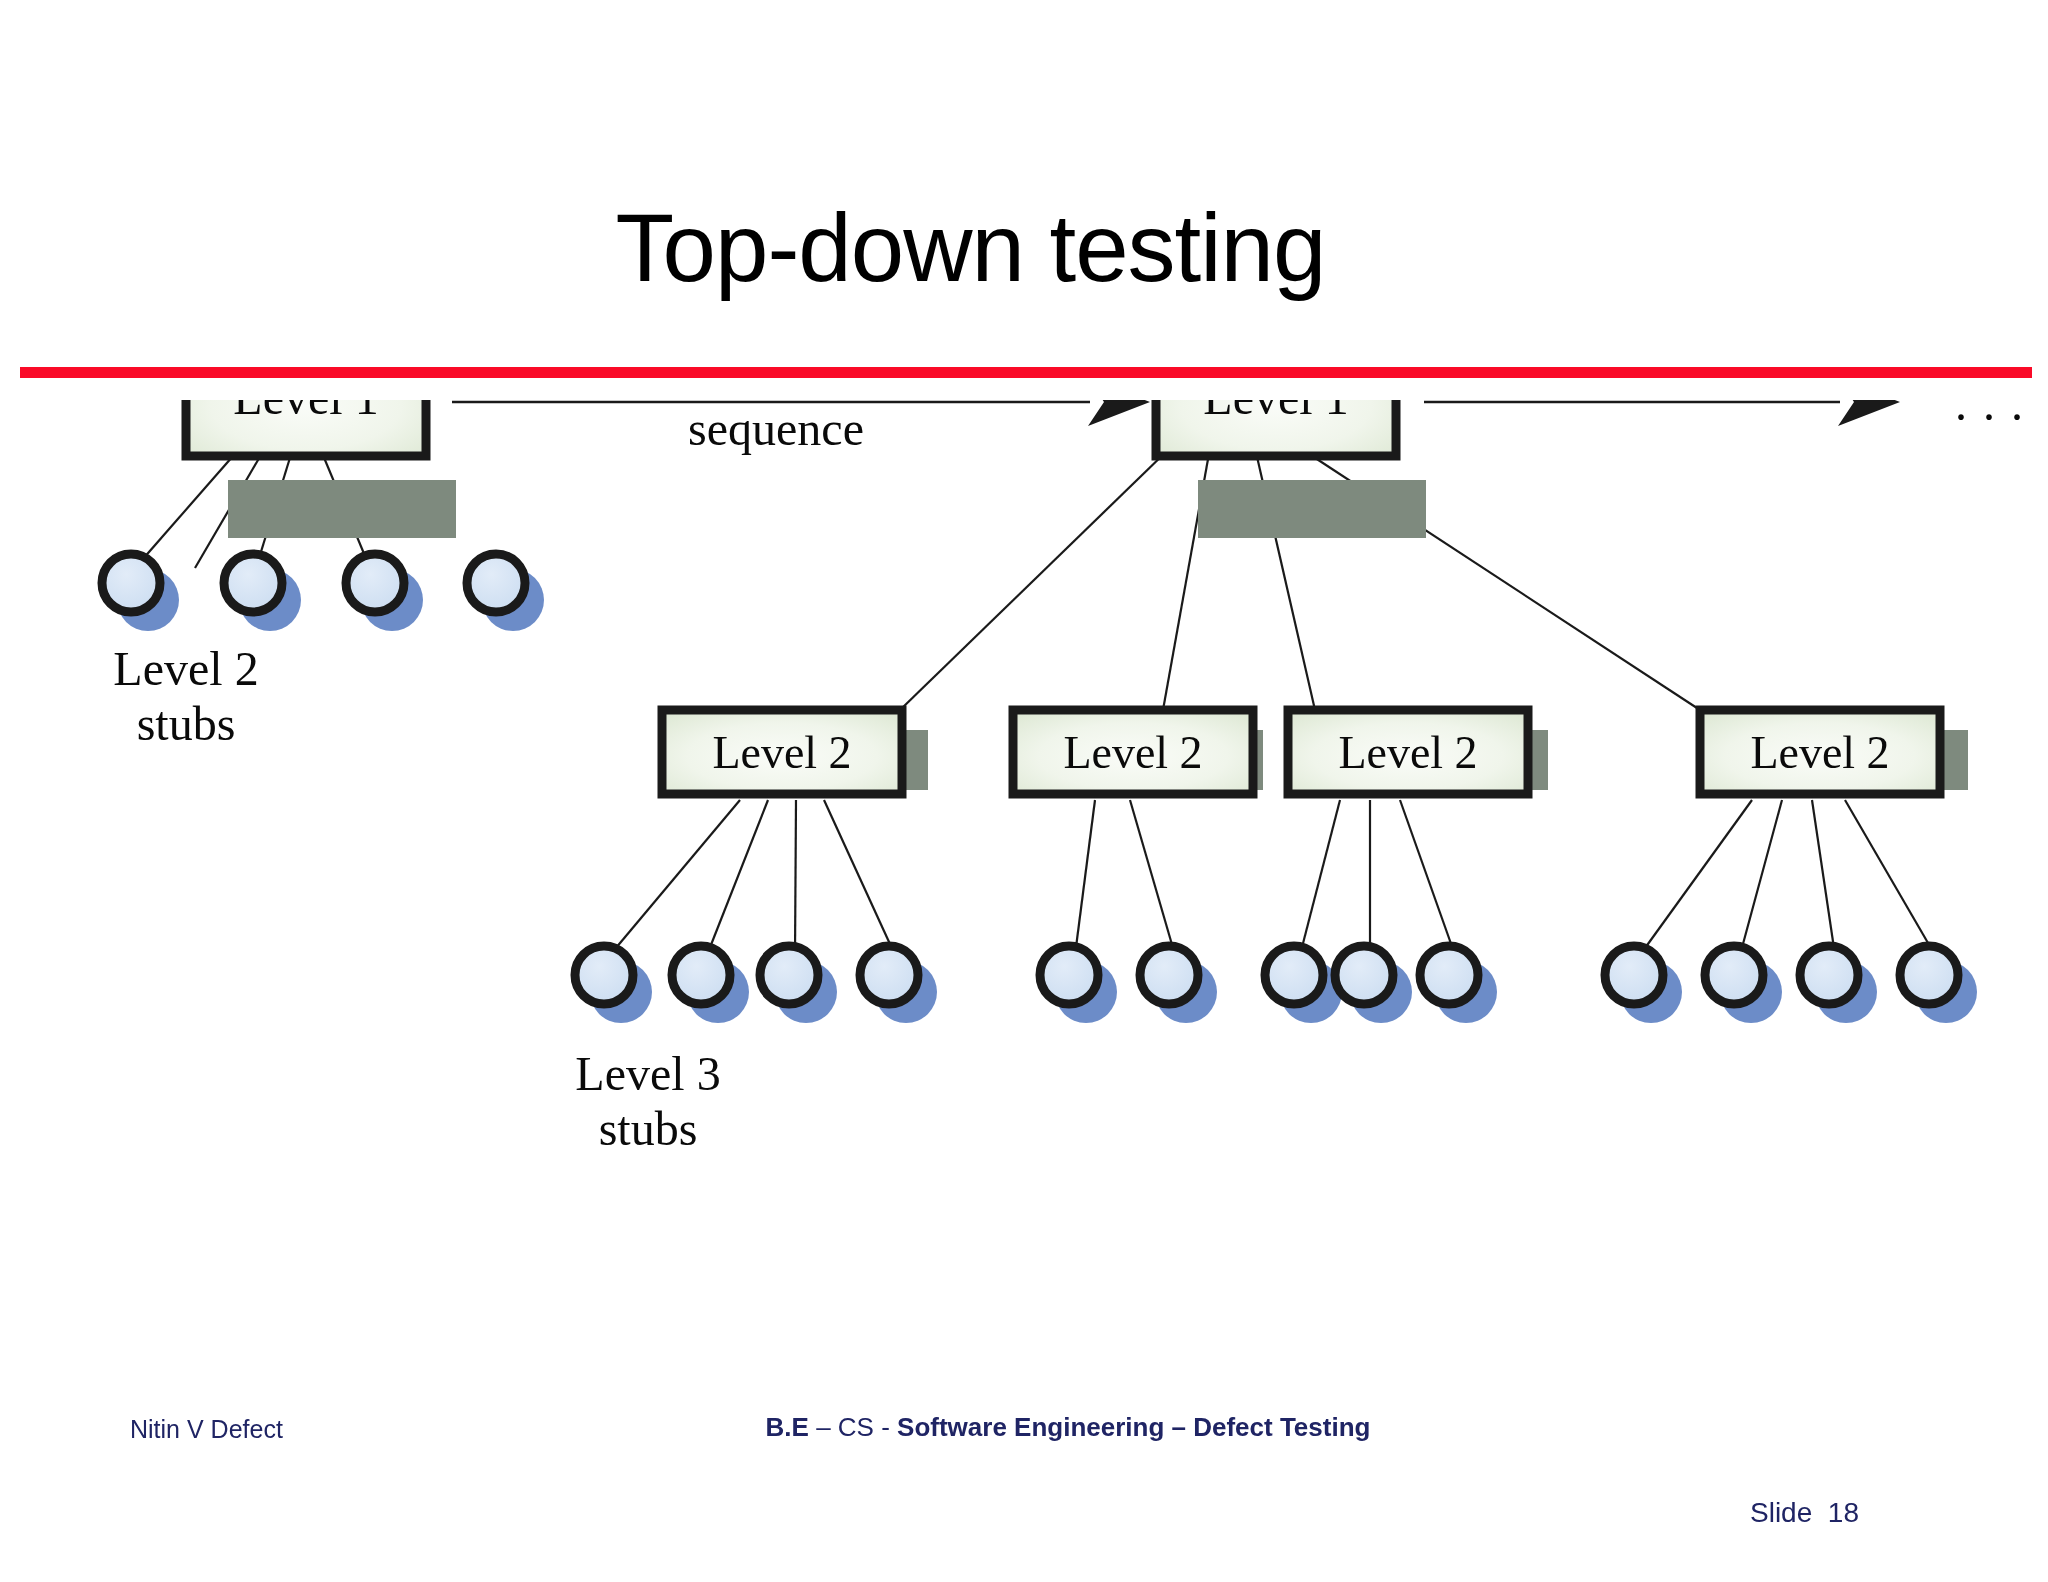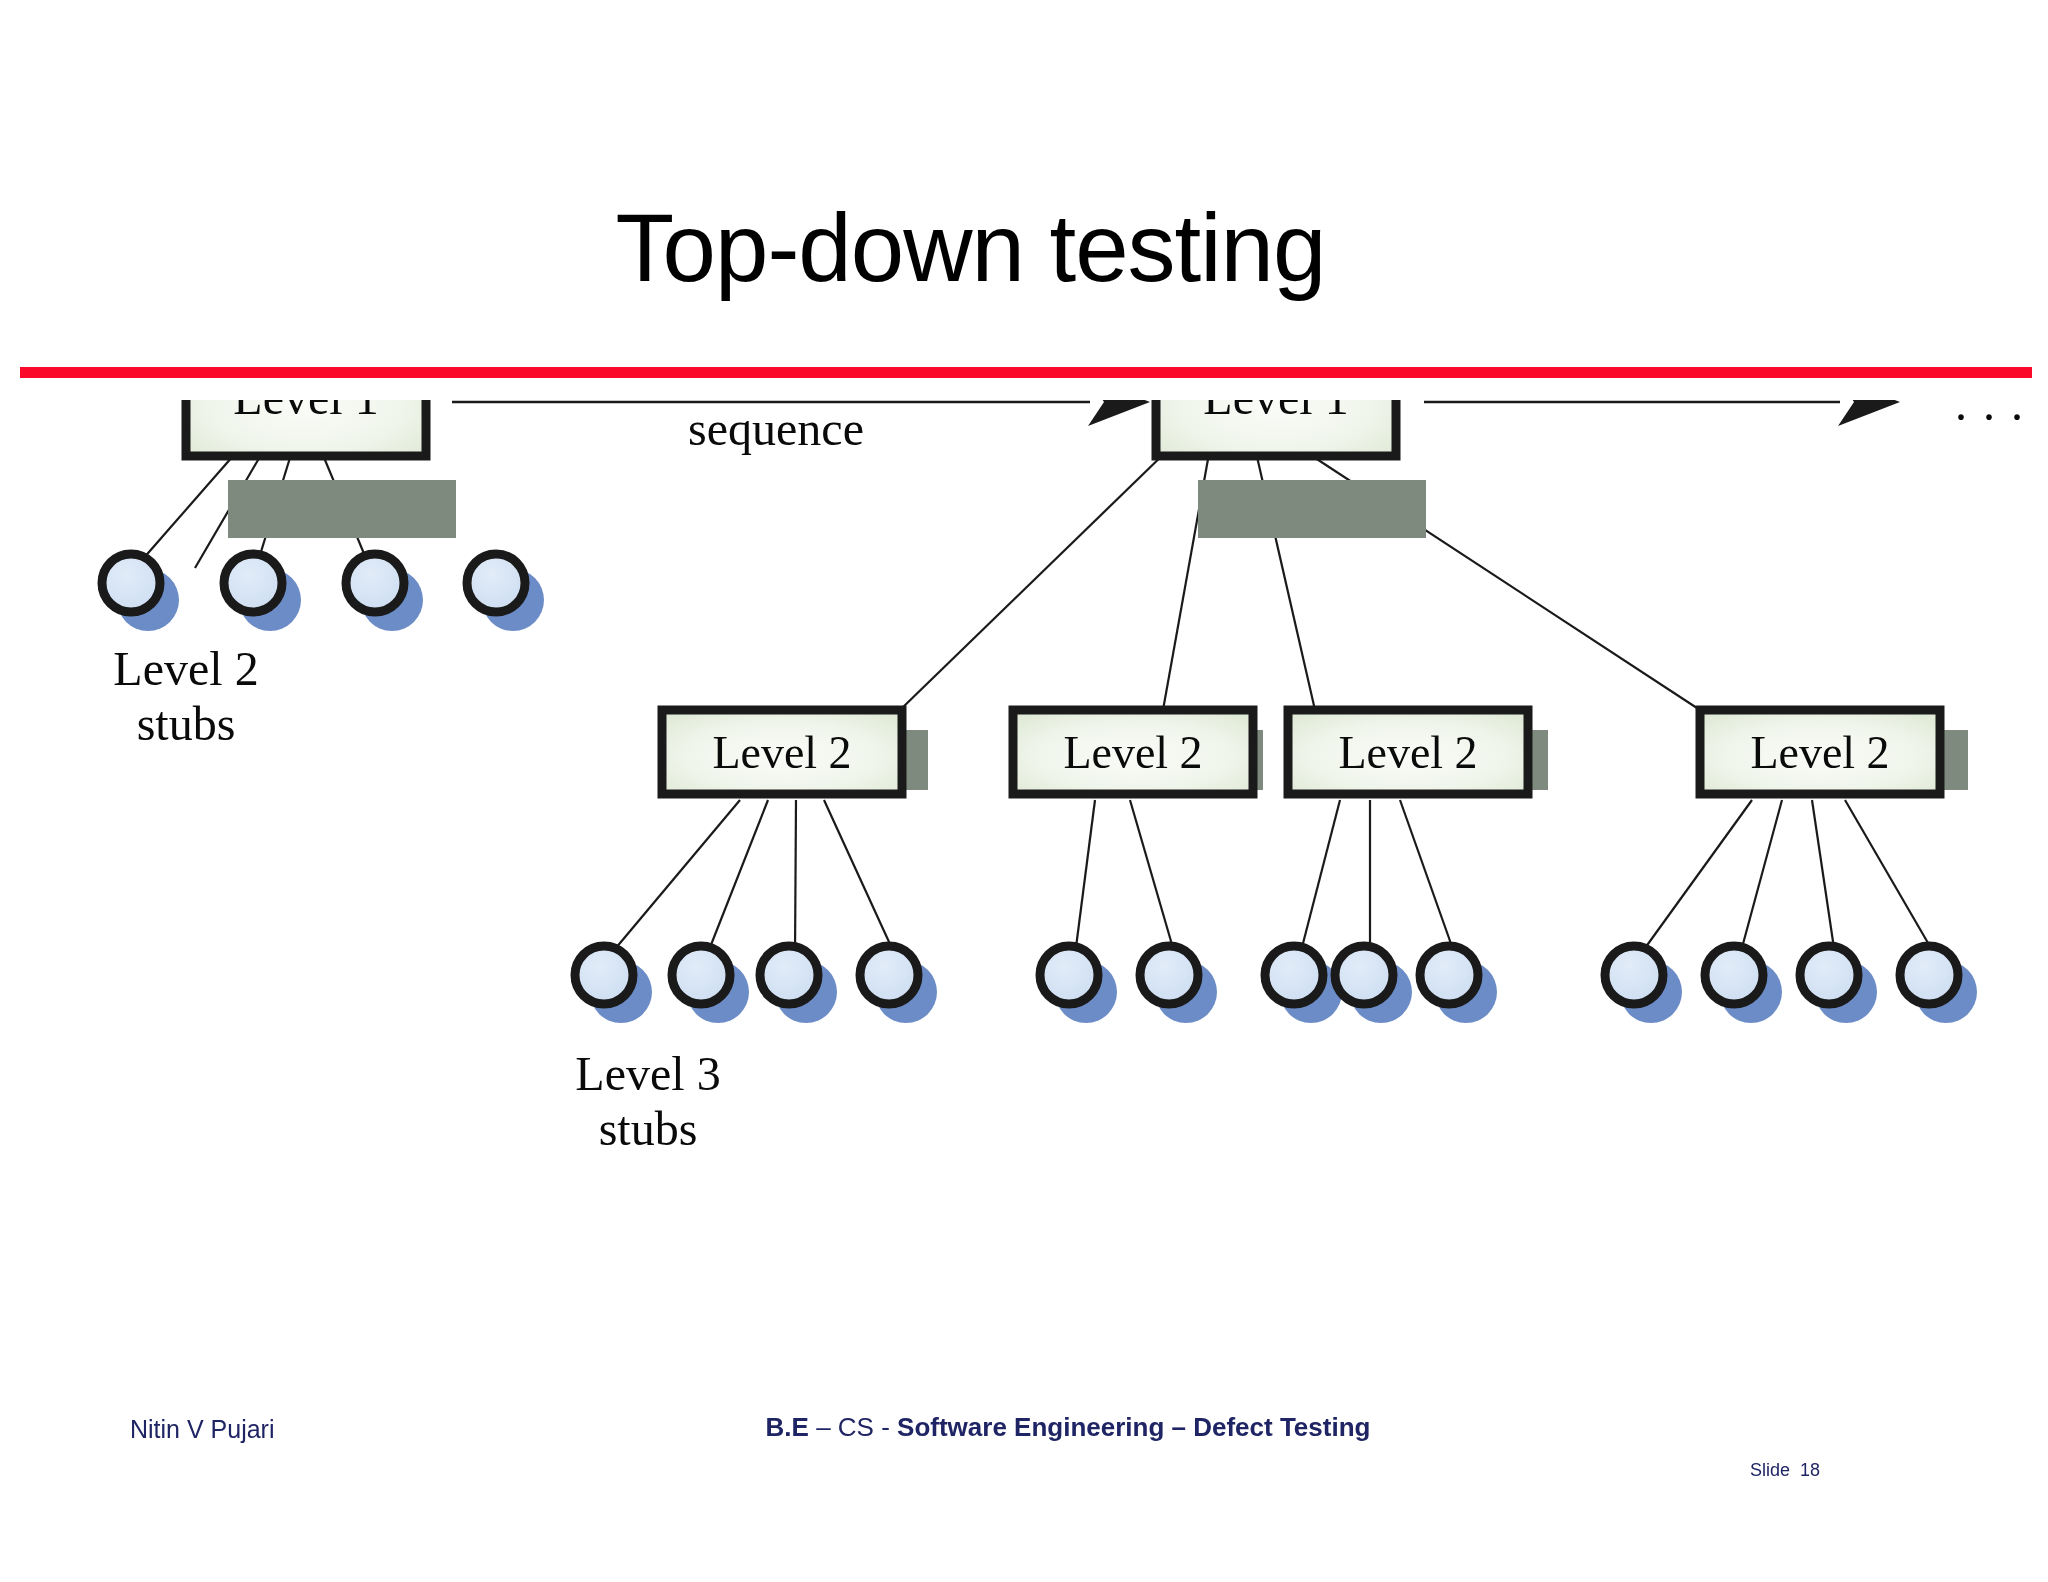--- a/index.html
+++ b/index.html
@@ -68,22 +68,22 @@
     top: 1412px;
     width: 2048px;
     text-align: center;
     font-size: 26px;
     padding-left: 44px;
   }
   #footer-center .bold { font-weight: 700; }
   #footer-center .reg  { font-weight: 400; }
   #footer-slide {
     left: 1750px;
-    top: 1460px;
-    font-size: 18px;
+    top: 1497px;
+    font-size: 28px;
     font-weight: 400;
     white-space: pre;
   }
 </style>
 </head>
 <body>
 
 <div id="slide-title">Top-down testing</div>
 
 <div id="title-rule"></div>
@@ -219,17 +219,17 @@
     <circle cx="1734" cy="575" r="29" fill="url(#stubSheen)" stroke="#1A1A1A" stroke-width="9"></circle>
     <circle cx="1829" cy="575" r="29" fill="url(#stubSheen)" stroke="#1A1A1A" stroke-width="9"></circle>
     <circle cx="1929" cy="575" r="29" fill="url(#stubSheen)" stroke="#1A1A1A" stroke-width="9"></circle>
   </g>
 
   <text x="648" y="520" text-anchor="middle" font-family="Liberation Serif, serif" font-size="48" fill="#0A0A0A" transform="translate(0,170)">Level 3</text>
   <text x="648" y="575" text-anchor="middle" font-family="Liberation Serif, serif" font-size="48" fill="#0A0A0A" transform="translate(0,170)">stubs</text>
 
 </svg>
 
-<div class="footer-text" id="footer-author">Nitin V Pujari</div>
+<div class="footer-text" id="footer-author">Nitin V Defect</div>
 
 <div class="footer-text" id="footer-center"><span class="bold">B.E</span><span class="reg"> – CS - </span><span class="bold">Software Engineering – Defect Testing</span></div>
 
 <div class="footer-text" id="footer-slide">Slide  18</div>
 
 </body></html>

